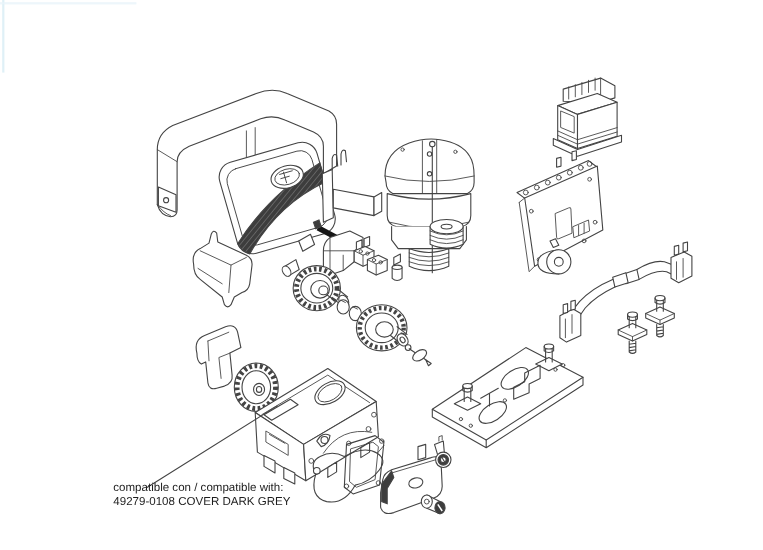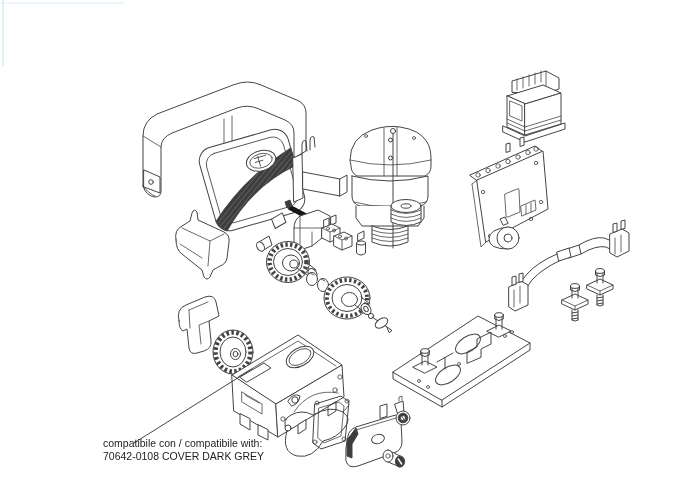--- a/index.html
+++ b/index.html
@@ -308,16 +308,16 @@
       <ellipse class="p" cx="388" cy="456" rx="5" ry="6"></ellipse>
       <circle class="n thin" cx="388" cy="456" r="2.2"></circle>
       <ellipse class="dk" cx="400" cy="461.5" rx="4.6" ry="5.6"></ellipse>
       <path d="M398,458.5 L402,464.5" stroke="#ffffff" stroke-width="1.4" fill="none"></path>
     </g>
 
     <path class="n" d="M134,443 L252,369"></path>
   </svg>
 
   <div class="note">
-    <div>compatibile con / compatibile with:</div>
-    <div>70642-0108 COVER DARK GREY</div>
+    <div>compatible con / compatible with:</div>
+    <div>49279-0108 COVER DARK GREY</div>
   </div>
 </div>
 
 </body></html>

